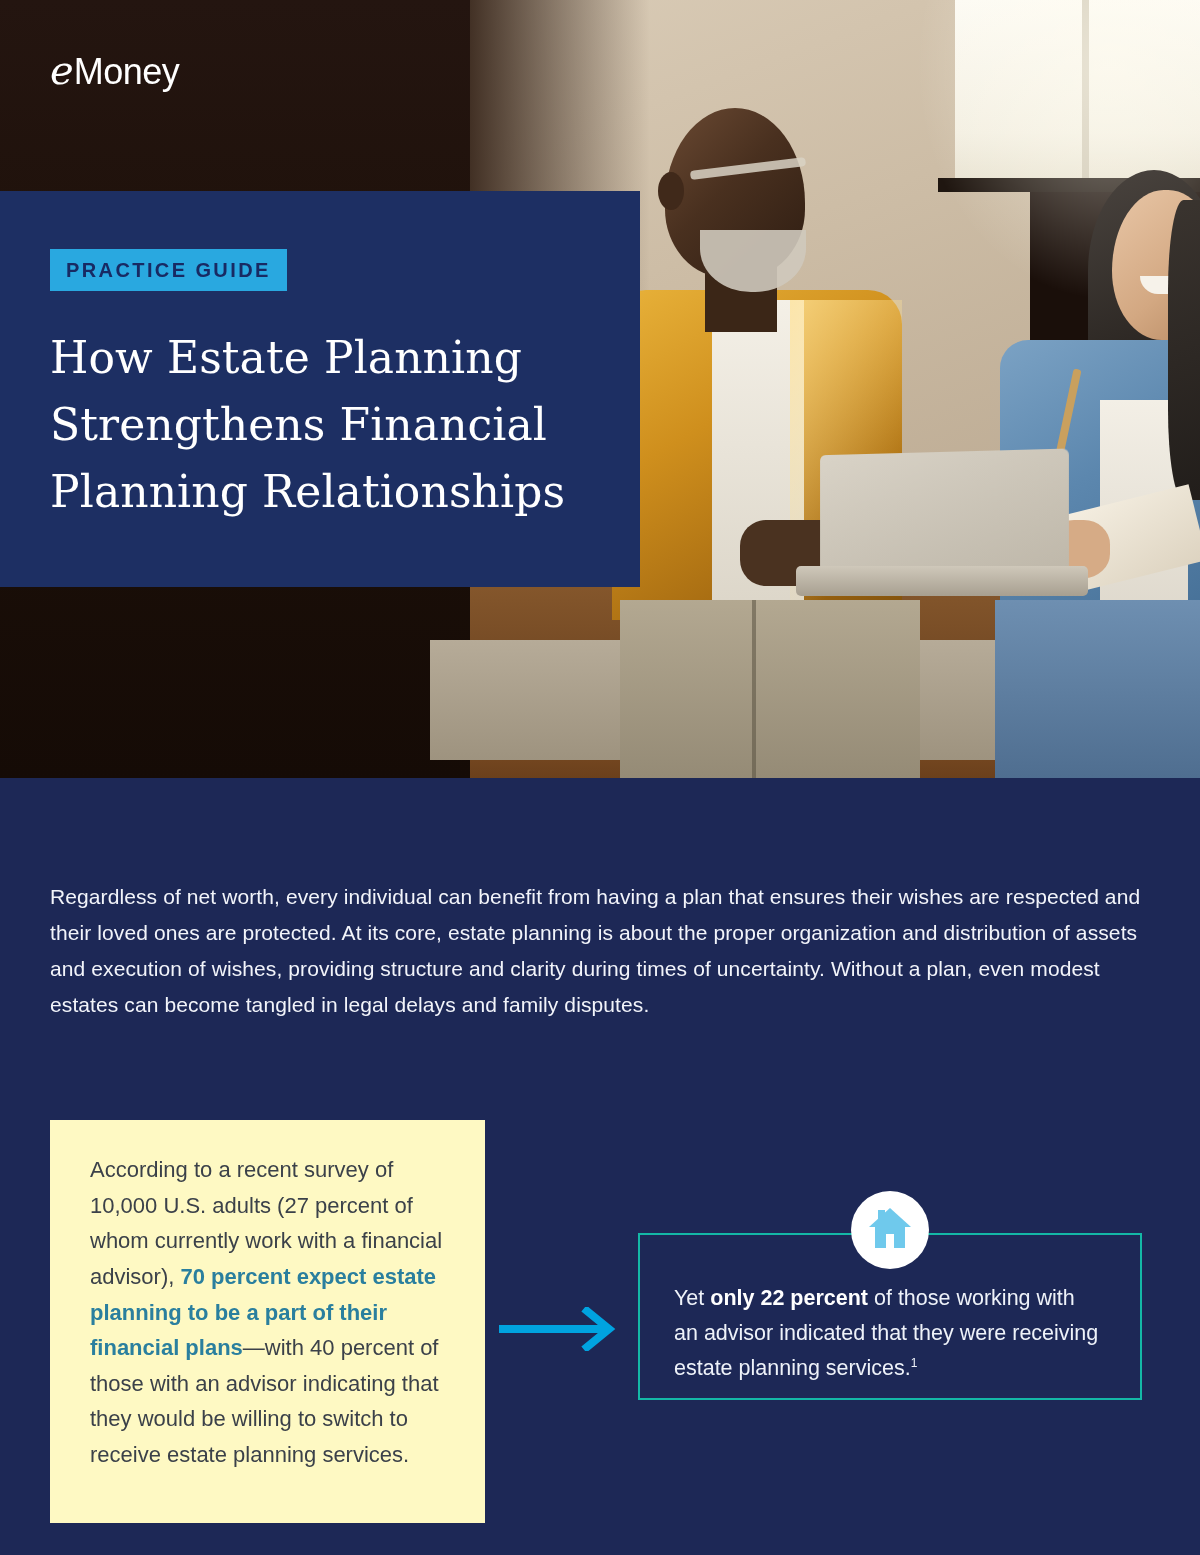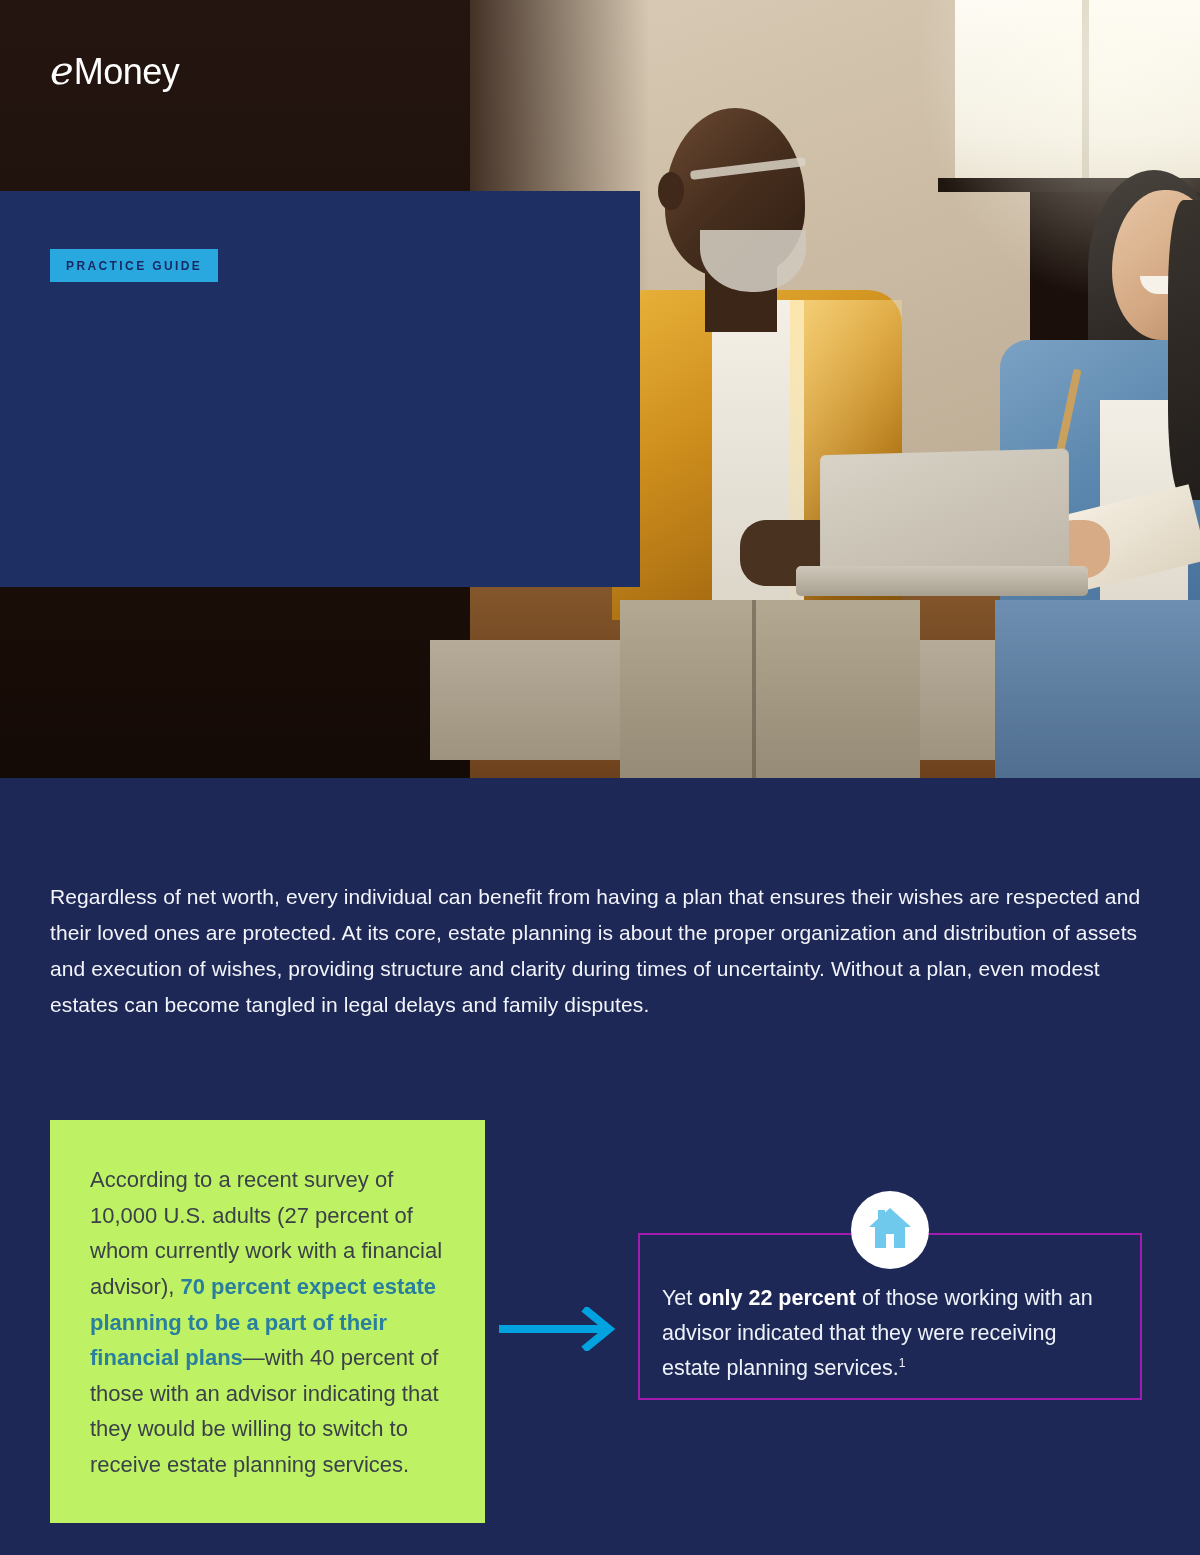--- a/index.html
+++ b/index.html
@@ -292,21 +292,21 @@
     background: #1d2f63;
     z-index: 7;
     box-sizing: border-box;
     padding: 58px 50px 0 50px;
   }
   .badge {
     display: inline-block;
     background: #29a8e0;
     color: #182a63;
     font-weight: 700;
-    font-size: 12px;
+    font-size: 20px;
     letter-spacing: 2.4px;
     padding: 10px 16px 9px 16px;
   }
   .doc-title {
     margin-top: 34px;
     font-family: "DejaVu Serif", serif;
     font-weight: 400;
     color: #ffffff;
     font-size: 44px;
     line-height: 1.52;
@@ -328,23 +328,23 @@
     font-size: 21px;
     line-height: 1.72;
     letter-spacing: .1px;
   }
 
   
   .stat-card {
     position: absolute;
     left: 50px; top: 342px;
     width: 435px; height: 403px;
-    background: #bef264;
+    background: #fef9c3;
     box-sizing: border-box;
-    padding: 42px 36px 0 40px;
+    padding: 32px 36px 0 40px;
   }
   .stat-card p {
     margin: 0;
     color: #3b4149;
     font-size: 22px;
     line-height: 1.62;
     font-weight: 500;
   }
   .stat-card .hl {
     color: #2a7f9e;
@@ -357,23 +357,23 @@
     left: 499px; top: 1307px;
     width: 124px; height: 44px;
     z-index: 6;
   }
 
   
   .callout {
     position: absolute;
     left: 638px; top: 1233px;
     width: 504px; height: 167px;
-    border: 2px solid #a21caf;
+    border: 2px solid #14b8a6;
     box-sizing: border-box;
-    padding: 46px 40px 0 22px;
+    padding: 46px 40px 0 34px;
   }
   .callout p {
     margin: 0;
     color: #eef2f9;
     font-size: 21.5px;
     line-height: 1.62;
   }
   .callout b { font-weight: 700; color: #ffffff; }
   .callout sup { font-size: 12px; vertical-align: super; }
 
@@ -434,20 +434,21 @@
     <div class="laptop-base"></div>
   </div>
 </div>
 
 <div class="logo">
   <span class="logo-e">e</span><span class="logo-word">Money</span>
 </div>
 
 <div class="title-block">
   <div class="badge">PRACTICE GUIDE</div>
+  <h1 class="doc-title">How Estate Planning Strengthens Financial Planning Relationships</h1>
 </div>
 
 <div class="body-section">
 
   <p class="lede">Regardless of net worth, every individual can benefit from having a plan that ensures their wishes are respected and their loved ones are protected. At its core, estate planning is about the proper organization and distribution of assets and execution of wishes, providing structure and clarity during times of uncertainty. Without a plan, even modest estates can become tangled in legal delays and family disputes.</p>
 
   <div class="stat-card">
     <p><span>According to a recent survey of 10,000 U.S. adults (27 percent of whom currently work with a financial advisor), </span><span class="hl">70 percent expect estate planning to be a part of their financial plans</span><span>—with 40 percent of those with an advisor indicating that they would be willing to switch to receive estate planning services.</span></p>
   </div>
 

